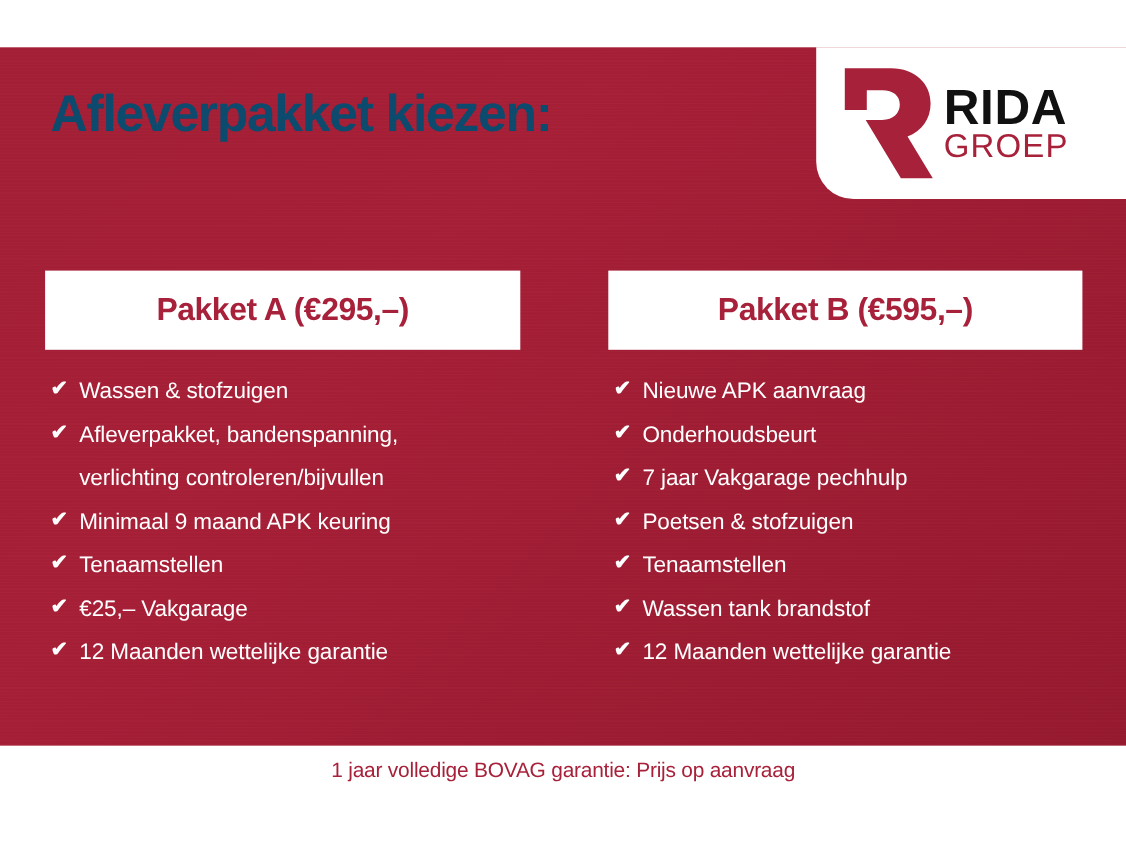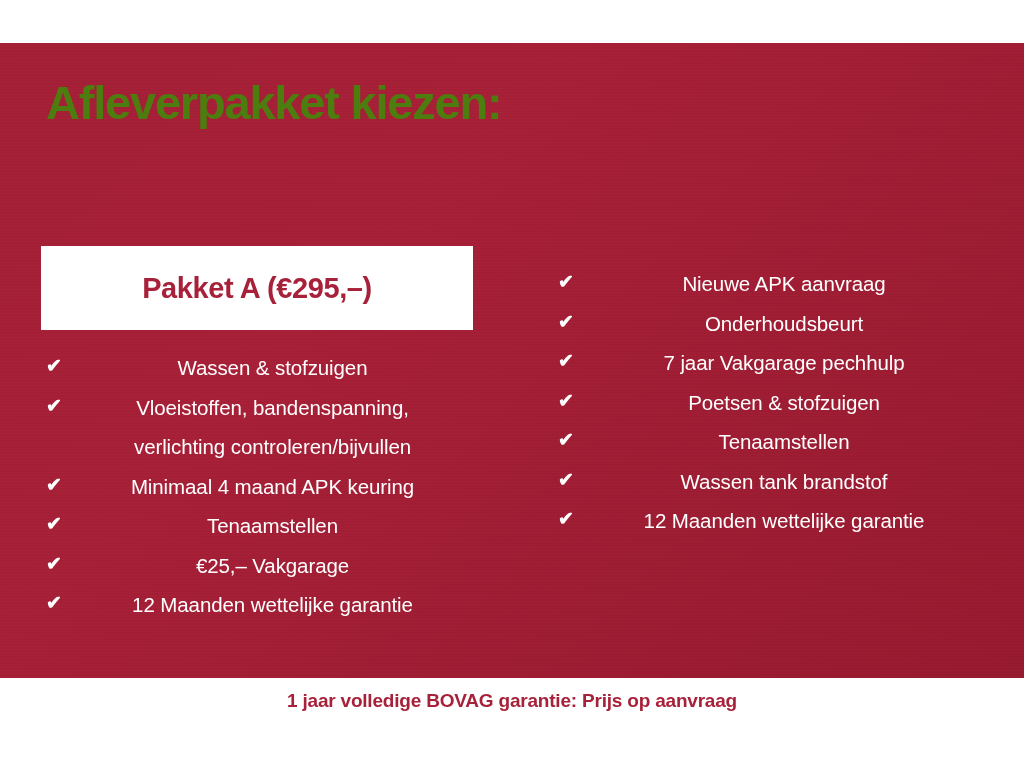--- a/index.html
+++ b/index.html
@@ -63,31 +63,31 @@
     background: #ffffff;
     display: flex;
     align-items: flex-start;
     justify-content: center;
     padding-top: 12px;
     box-sizing: border-box;
   }
   .footer-text {
     color: #a8213a;
     font-size: 19px;
-    font-weight: bold;
+    font-weight: normal;
     letter-spacing: -0.2px;
     white-space: nowrap;
   }
 
   
   .page-title {
     position: absolute;
     left: 46px;
     top: 78px;
-    color: #4d7c0f;
+    color: #0c4a6e;
     font-size: 47px;
     font-weight: bold;
     letter-spacing: -1.2px;
     line-height: 1.05;
     white-space: nowrap;
   }
 
   
   .logo-plate {
     position: absolute;
@@ -137,21 +137,21 @@
     height: 400px;
   }
   .col {
     position: absolute;
     top: 0;
   }
   .col-a { left: 41px; width: 432px; }
   .col-b { left: 553px; width: 431px; }
 
   .pkg-header {
-    height: 84px;
+    height: 72px;
     background: #ffffff;
     display: flex;
     align-items: center;
     justify-content: center;
     box-sizing: border-box;
   }
   .pkg-title {
     color: #a8213a;
     font-size: 29px;
     font-weight: bold;
@@ -177,71 +177,82 @@
     width: 26px;
     color: #ffffff;
     font-size: 19px;
     line-height: 1.93;
     font-weight: bold;
     text-align: left;
   }
   .item-text {
     flex: 1 1 auto;
     white-space: pre-line;
-    text-align: center;
   }
 </style>
 </head>
 <body>
 
 <div class="canvas">
 
   <div class="top-strip"></div>
 
   <div class="red-panel"></div>
 
   <div class="page-title">Afleverpakket kiezen:</div>
 
+  <div class="logo-plate">
+    <svg class="logo-mark" viewBox="0 0 96 112" aria-hidden="true">
+      <path d="M12 6 H54 C76 6 90 20 90 38 C90 52 82 63 69 68 L92 106 H63 L31 53 H46 C56 53 62 47 62 39 C62 31 56 26 46 26 H32 V44 H12 Z" fill="#a8213a"></path>
+    </svg>
+    <div class="logo-words">
+      <span class="logo-rida">RIDA</span>
+      <span class="logo-groep">GROEP</span>
+    </div>
+  </div>
 
   <div class="columns">
 
     <div class="col col-a">
       <div class="pkg-header">
         <span class="pkg-title">Pakket A (€295,–)</span>
       </div>
       <ul class="pkg-list">
         <li class="pkg-item">
           <span class="check">✔</span>
           <span class="item-text">Wassen &amp; stofzuigen</span>
         </li>
         <li class="pkg-item">
           <span class="check">✔</span>
-          <span class="item-text">Vloeistoffen, bandenspanning,
+          <span class="item-text">Afleverpakket, bandenspanning,
 verlichting controleren/bijvullen</span>
         </li>
         <li class="pkg-item">
           <span class="check">✔</span>
-          <span class="item-text">Minimaal 4 maand APK keuring</span>
+          <span class="item-text">Minimaal 9 maand APK keuring</span>
         </li>
         <li class="pkg-item">
           <span class="check">✔</span>
           <span class="item-text">Tenaamstellen</span>
         </li>
         <li class="pkg-item">
           <span class="check">✔</span>
           <span class="item-text">€25,– Vakgarage</span>
         </li>
         <li class="pkg-item">
           <span class="check">✔</span>
           <span class="item-text">12 Maanden wettelijke garantie</span>
         </li>
       </ul>
     </div>
 
     <div class="col col-b">
+      <div class="pkg-header">
+        <span class="pkg-title">Pakket B (€595,–)</span>
+      </div>
       <ul class="pkg-list">
         <li class="pkg-item">
           <span class="check">✔</span>
           <span class="item-text">Nieuwe APK aanvraag</span>
         </li>
         <li class="pkg-item">
           <span class="check">✔</span>
           <span class="item-text">Onderhoudsbeurt</span>
         </li>
         <li class="pkg-item">

